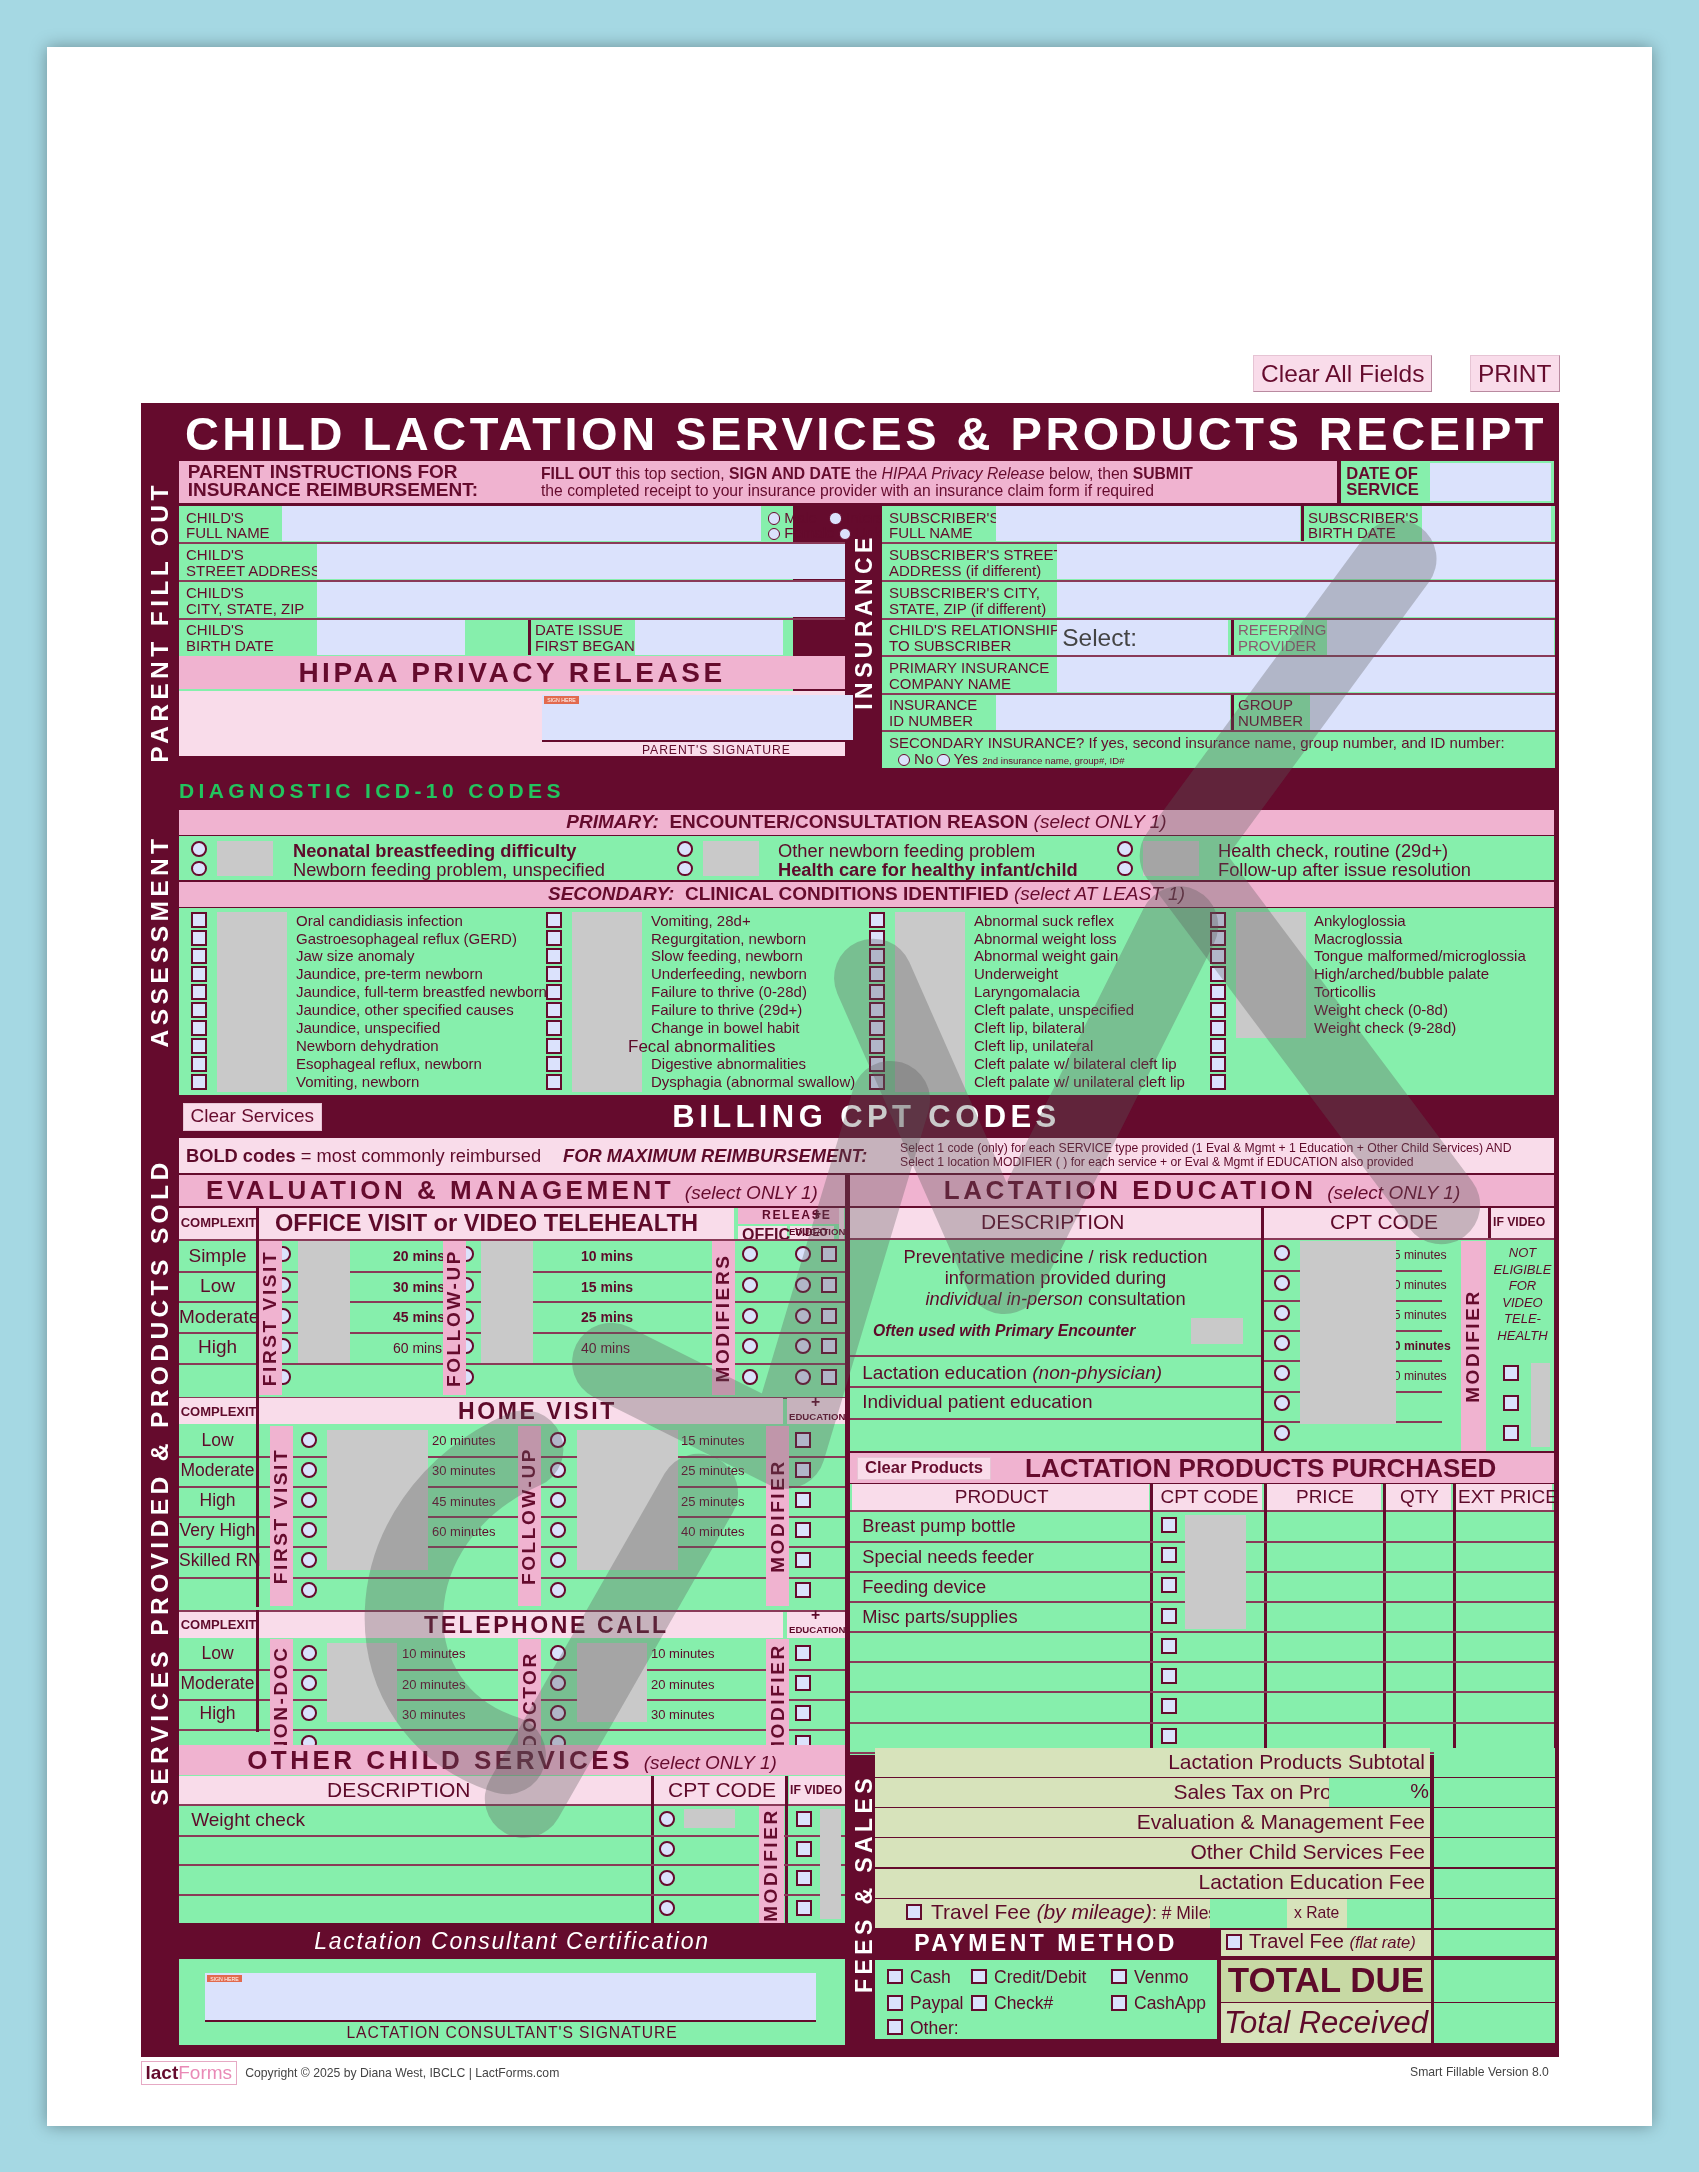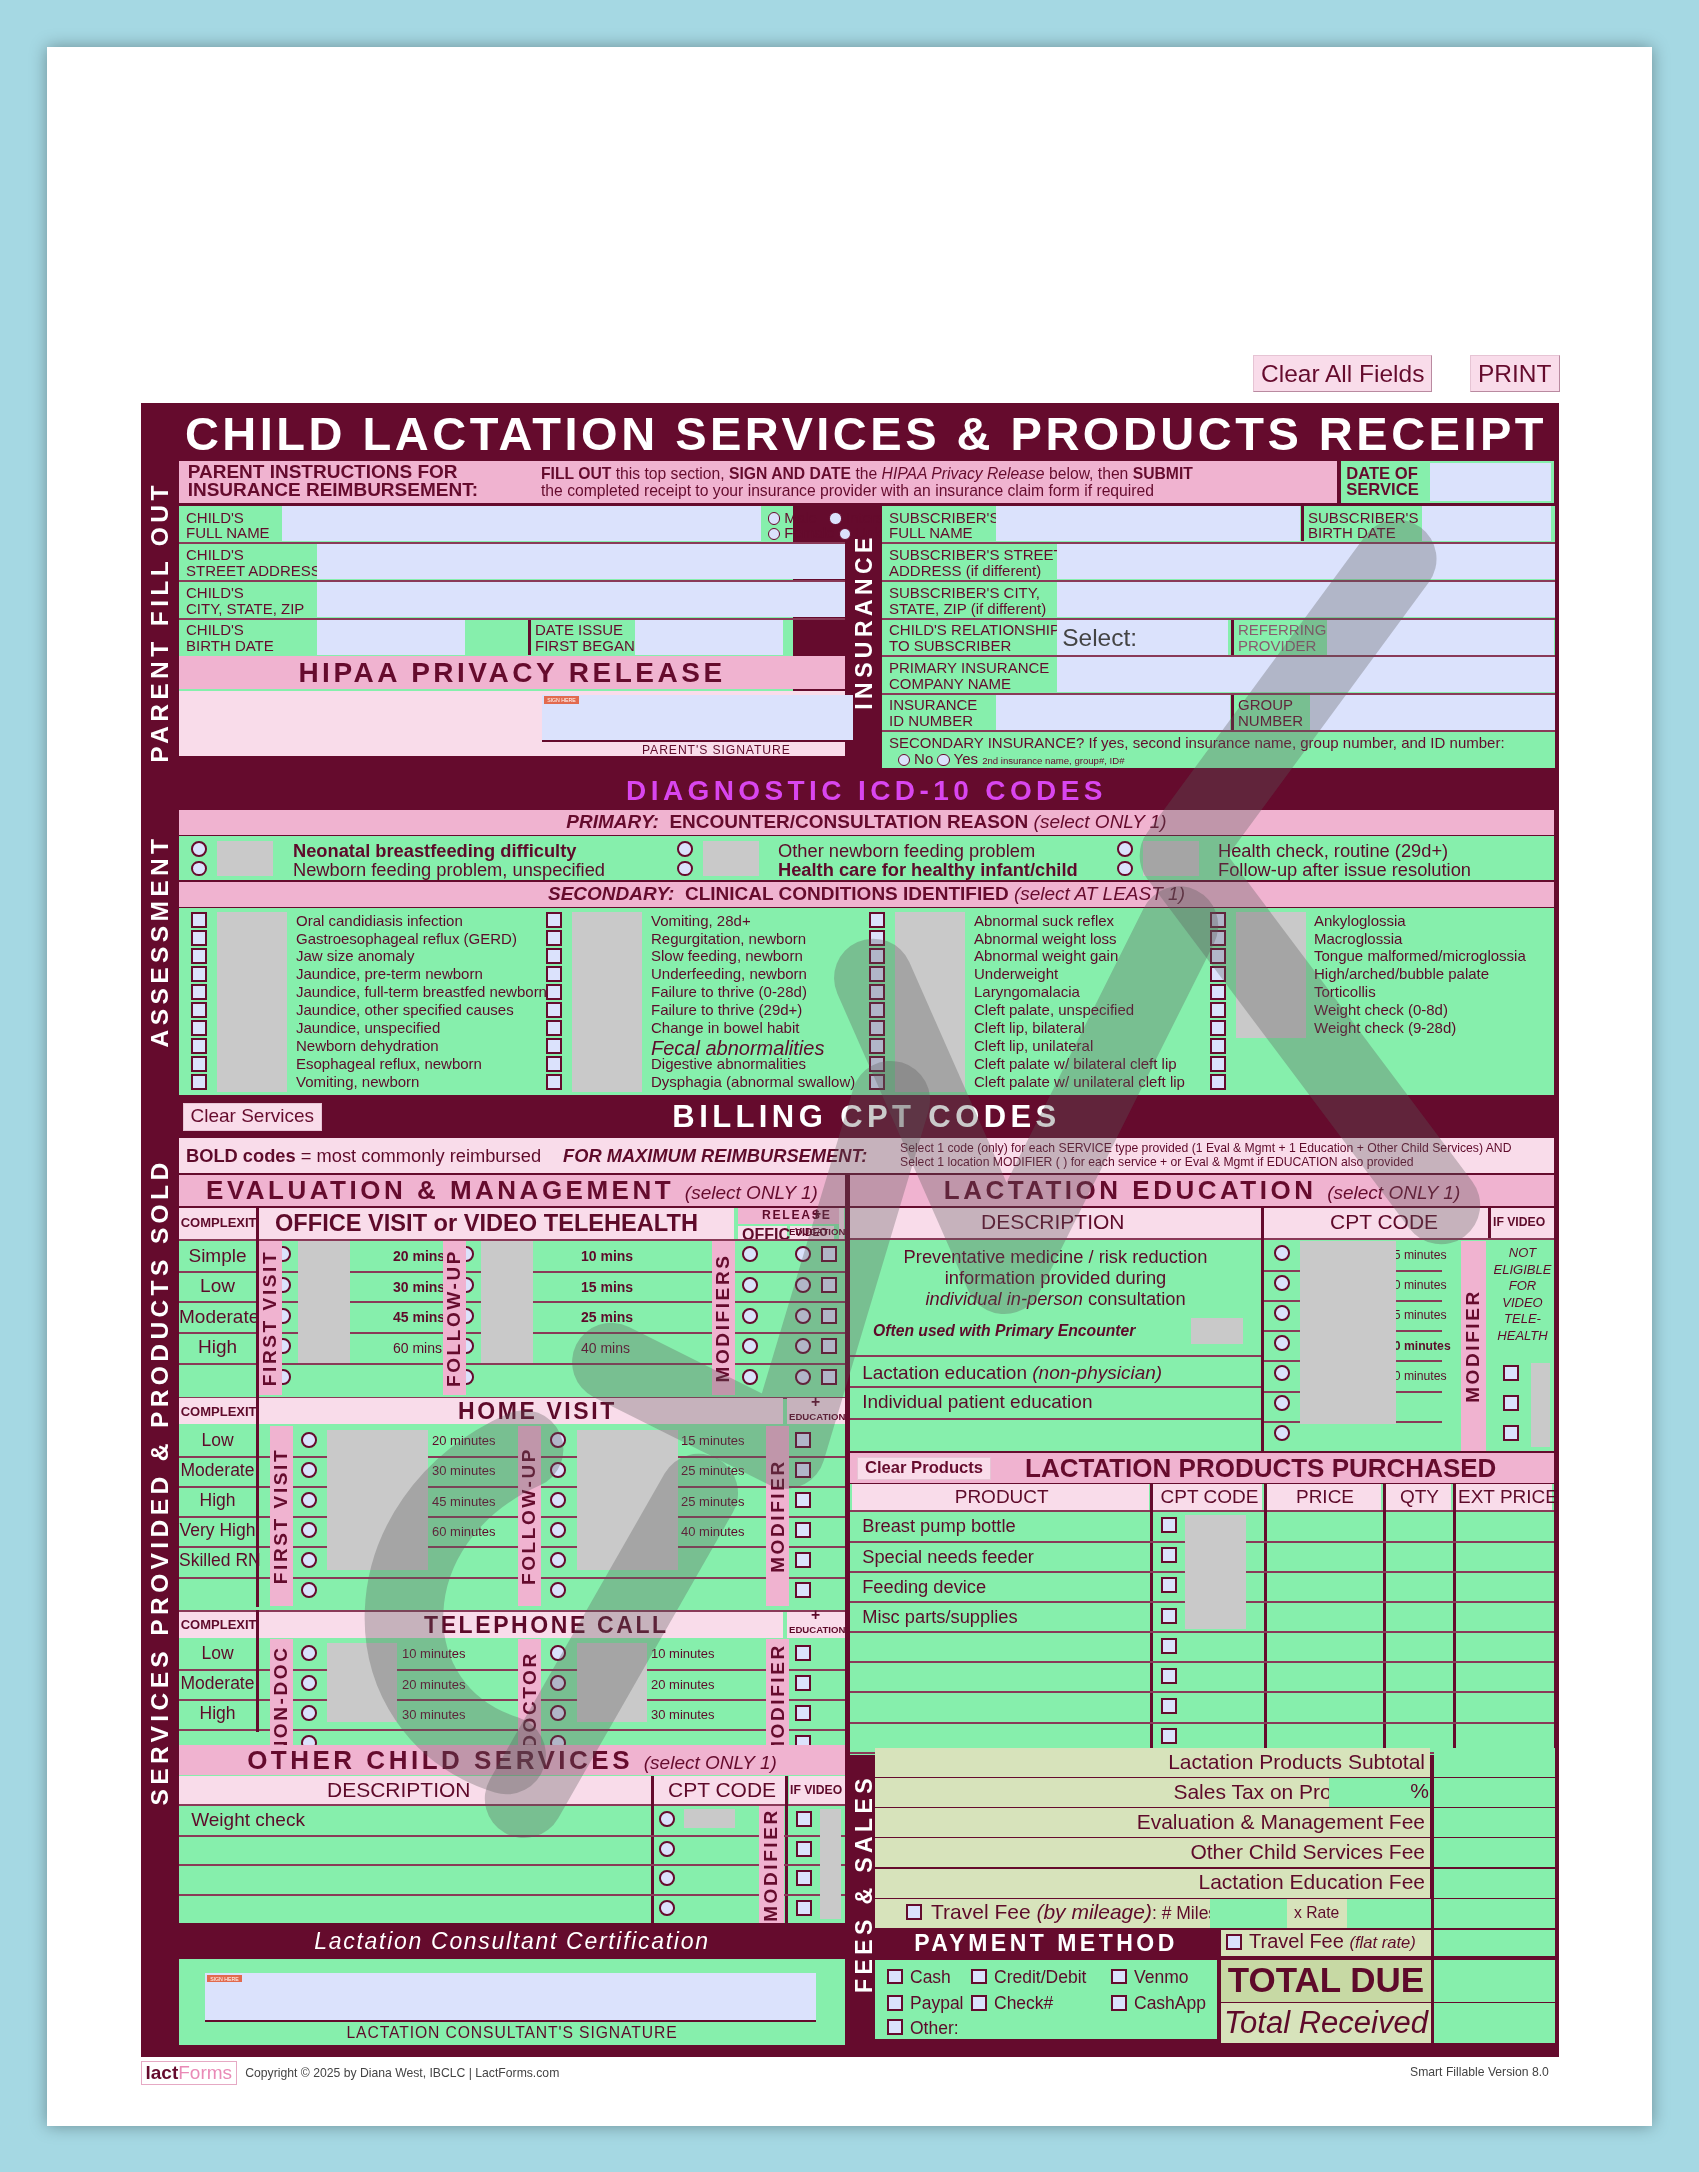--- a/index.html
+++ b/index.html
@@ -168,21 +168,21 @@
     <div class="t lbl" style="left:356px;top:191px">
         <div>GROUP</div>
         <div>NUMBER</div>
       </div>
     <div class="abs fld" style="left:428px;top:189px;width:245px;height:35px"></div>
     <div class="hline" style="left:0;top:224px;width:673px"></div>
     <div class="t lbl" style="left:7px;top:229px">SECONDARY INSURANCE?  If yes, second insurance name, group number, and ID number:</div>
     <div class="t lbl" style="left:15.7px;top:245px"><span class="radio" style="width:12.2px;height:12.2px;border-width:1.7px"></span> <span>No</span> <span class="radio" style="width:12.2px;height:12.2px;border-width:1.7px"></span> <span>Yes</span> <span style="font-size:9.6px">2nd insurance name, group#, ID#</span></div>
   </div>
 
-  <div class="abs" style="left:38px;top:370px;width:1375px;height:35px;color:#d946ef;font-size:28px;font-weight:bold;letter-spacing:4.4px;text-align:center;line-height:35px">DIAGNOSTIC ICD-10 CODES</div>
+  <div class="abs" style="left:38px;top:370px;width:1375px;height:35px;color:#22c55e;font-size:21px;font-weight:bold;letter-spacing:4.4px;text-align:left;line-height:35px">DIAGNOSTIC ICD-10 CODES</div>
   <div class="abs pinkbar" style="left:38px;top:407px;width:1375px;height:24.5px;font-size:19px;line-height:24.5px"><i>PRIMARY:</i>&nbsp; <span>ENCOUNTER/CONSULTATION REASON</span> <i style="font-weight:normal">(select ONLY 1)</i></div>
   <div class="abs white" style="left:38px;top:433px;width:1375px;height:44px" id="primaryCodes">
       <span class="radio abs" style="left: 12.2px; top: 5.2px;"></span>
       <div class="t" style="left: 114px; top: 3.5px; font-size: 18.3px; font-weight: bold;">Neonatal breastfeeding difficulty</div>
       <span class="radio abs" style="left: 12.2px; top: 24.5px;"></span>
       <div class="t" style="left: 114px; top: 23px; font-size: 18.3px;">Newborn feeding problem, unspecified</div>
       <div class="abs gray" style="left: 38px; top: 5.2px; width: 56px; height: 35px;"></div>
       <span class="radio abs" style="left: 498px; top: 5.2px;"></span>
       <div class="t" style="left: 599px; top: 3.5px; font-size: 18.3px;">Other newborn feeding problem</div>
       <span class="radio abs" style="left: 498px; top: 24.5px;"></span>
@@ -226,21 +226,21 @@
       <div class="t" style="left: 472px; top: 39px; font-size: 15px;">Slow feeding, newborn</div>
       <span class="chk abs" style="left: 367px; top: 58px;"></span>
       <div class="t" style="left: 472px; top: 57px; font-size: 15px;">Underfeeding, newborn</div>
       <span class="chk abs" style="left: 367px; top: 76px;"></span>
       <div class="t" style="left: 472px; top: 75px; font-size: 15px;">Failure to thrive (0-28d)</div>
       <span class="chk abs" style="left: 367px; top: 94px;"></span>
       <div class="t" style="left: 472px; top: 93px; font-size: 15px;">Failure to thrive (29d+)</div>
       <span class="chk abs" style="left: 367px; top: 112px;"></span>
       <div class="t" style="left: 472px; top: 111px; font-size: 15px;">Change in bowel habit</div>
       <span class="chk abs" style="left: 367px; top: 130px;"></span>
-      <div class="t" style="left: 472px; top: 129px; font-size: 20px; font-style: italic;">Fecal abnormalities</div>
+      <div class="t" style="left: 449px; top: 129px; font-size: 17px;">Fecal abnormalities</div>
       <span class="chk abs" style="left: 367px; top: 148px;"></span>
       <div class="t" style="left: 472px; top: 147px; font-size: 15px;">Digestive abnormalities</div>
       <span class="chk abs" style="left: 367px; top: 166px;"></span>
       <div class="t" style="left: 472px; top: 165px; font-size: 15px;">Dysphagia (abnormal swallow)</div>
       <div class="abs gray" style="left: 716px; top: 3.5px; width: 70px; height: 180px;"></div>
       <span class="chk abs" style="left: 690px; top: 4.4px;"></span>
       <div class="t" style="left: 795px; top: 3.5px; font-size: 15px;">Abnormal suck reflex</div>
       <span class="chk abs" style="left: 690px; top: 22.4px;"></span>
       <div class="t" style="left: 795px; top: 21.5px; font-size: 15px;">Abnormal weight loss</div>
       <span class="chk abs" style="left: 690px; top: 40px;"></span>

